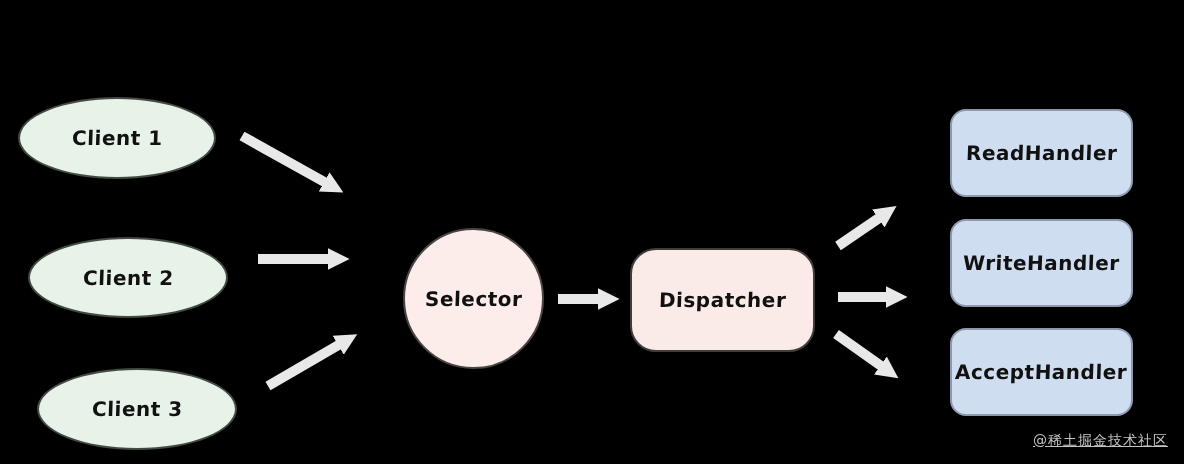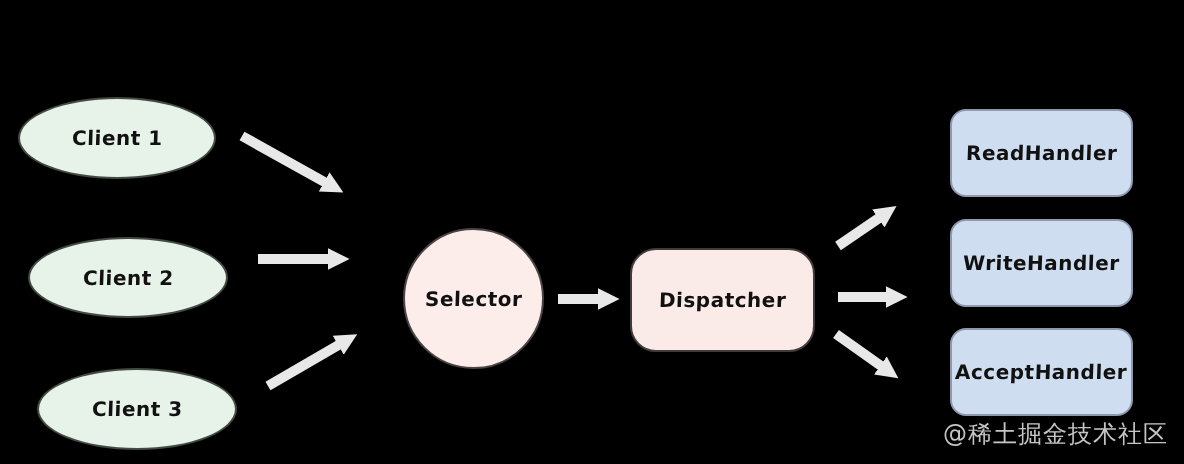--- a/index.html
+++ b/index.html
@@ -65,24 +65,25 @@
     background: #cfddf1;
     border: 2px solid #8f99ad;
   }
   .read   { top: 109px; }
   .write  { top: 219px; }
   .accept { top: 328px; }
   .watermark {
     position: absolute;
     right: 16px;
     bottom: 14px;
-    font-size: 24px;
+    font-size: 14px;
     color: #c4c4c4;
     font-weight: normal;
     letter-spacing: 1px;
+    text-decoration: underline;
   }
 </style>
 </head>
 <body>
 
 <div class="canvas">
 
   <svg class="arrows" viewBox="0 0 1184 464" xmlns="http://www.w3.org/2000/svg">
     <defs>
       <marker id="ah" viewBox="0 0 10 10" refX="2" refY="5" markerWidth="2.2" markerHeight="2.6" orient="auto">

